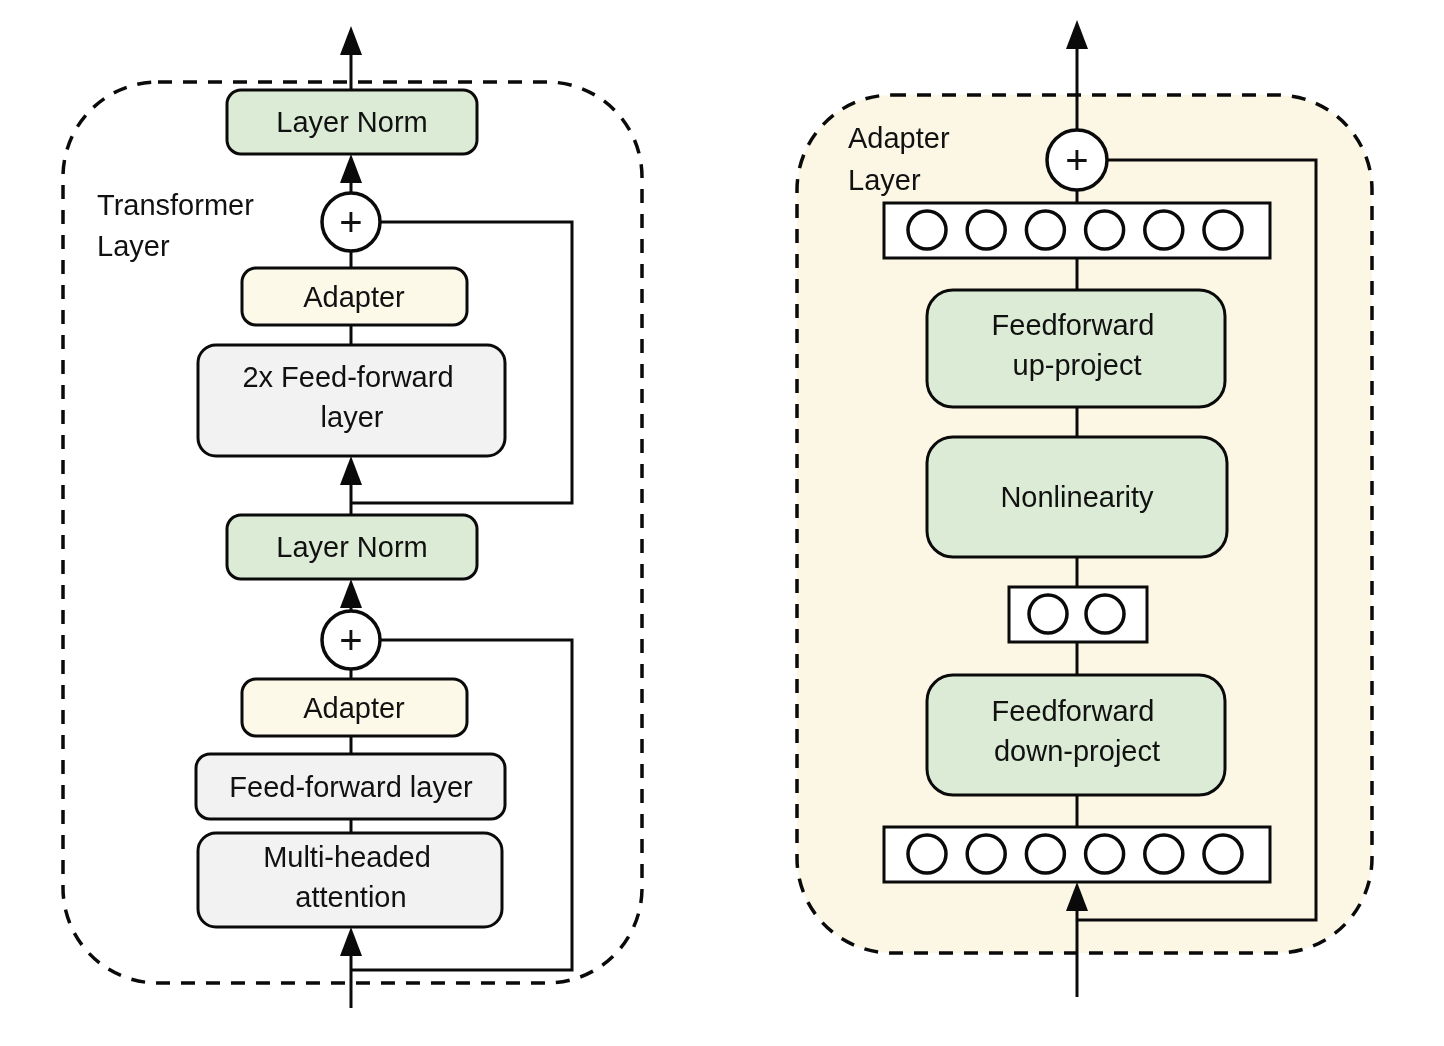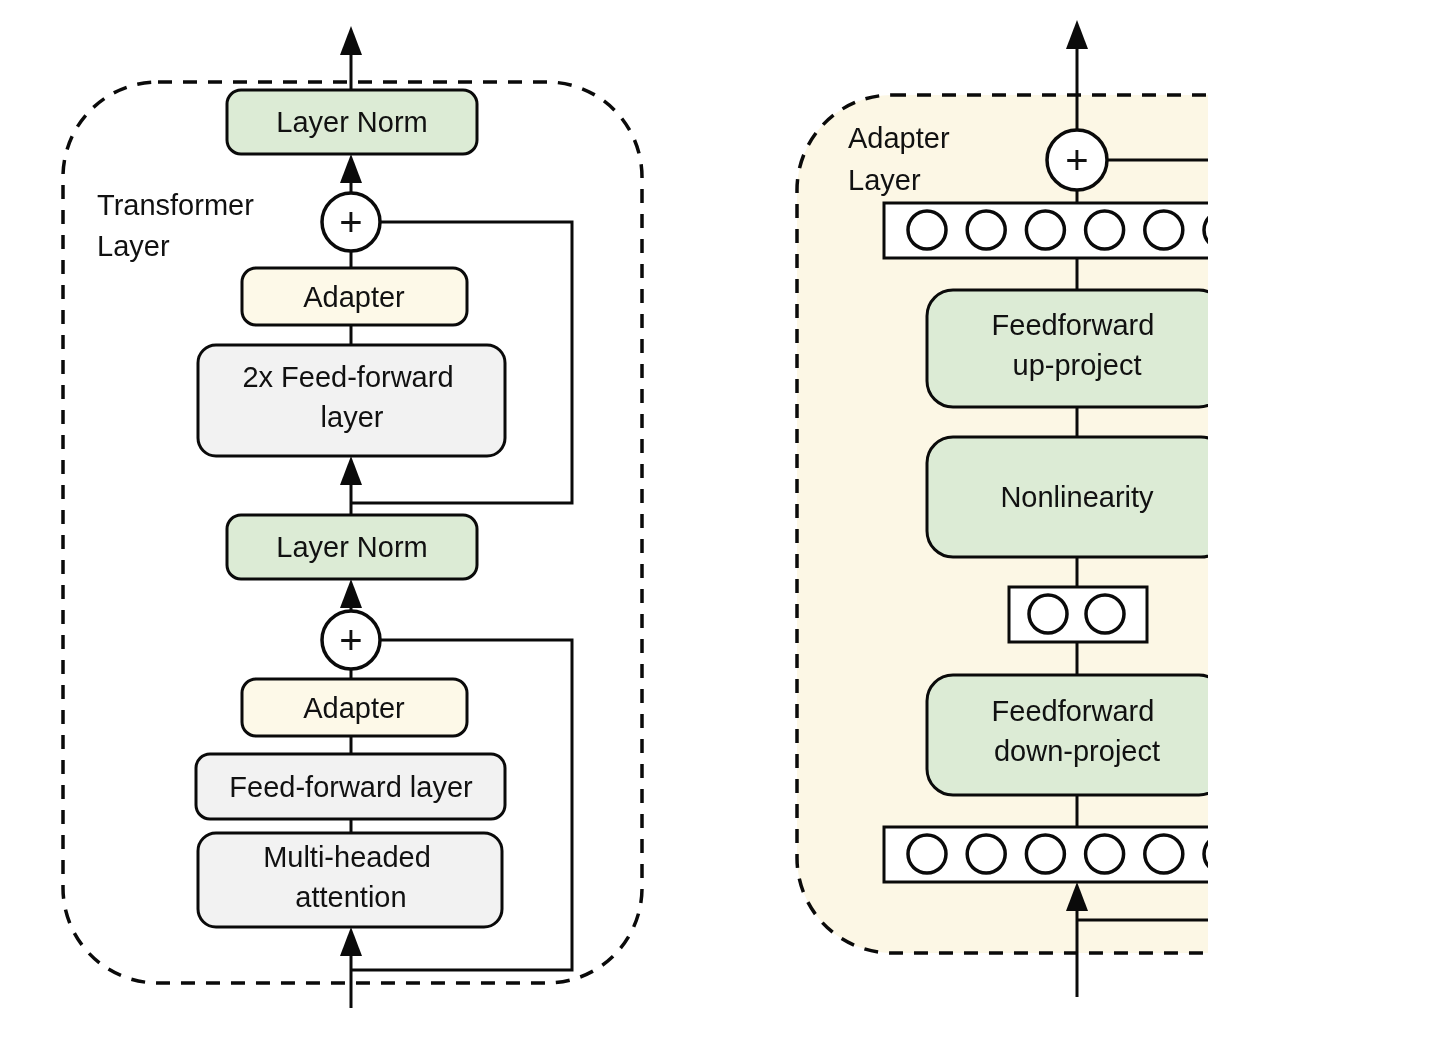--- a/index.html
+++ b/index.html
@@ -3,21 +3,21 @@
 <meta charset="utf-8">
 <style>
   :root{
     --green:#dcebd5;
     --cream:#fdf9e8;
     --panel-cream:#fcf7e5;
     --gray:#f2f2f2;
     --line:#0a0a0a;
   }
   html,body{margin:0;padding:0;background:#ffffff;}
-  .stage{position:relative;width:1208px;height:1046px;background:#ffffff;overflow:hidden;}
+  .stage{position:relative;width:1444px;height:1046px;background:#ffffff;overflow:hidden;}
   svg{position:absolute;left:0;top:0;}
   .panel-dashed{fill:none;stroke:var(--line);stroke-width:3.5;stroke-dasharray:14 11;}
   .panel-dashed.filled{fill:var(--panel-cream);}
   .wire{fill:none;stroke:var(--line);stroke-width:3;stroke-linejoin:miter;}
   .arrowhead{fill:var(--line);stroke:none;}
   .box-green{fill:var(--green);stroke:var(--line);stroke-width:3;}
   .box-cream{fill:var(--cream);stroke:var(--line);stroke-width:3;}
   .box-gray{fill:var(--gray);stroke:var(--line);stroke-width:3;}
   .row-box{fill:#ffffff;stroke:var(--line);stroke-width:3;}
   .plus-circle{fill:#ffffff;stroke:var(--line);stroke-width:3.5;}

